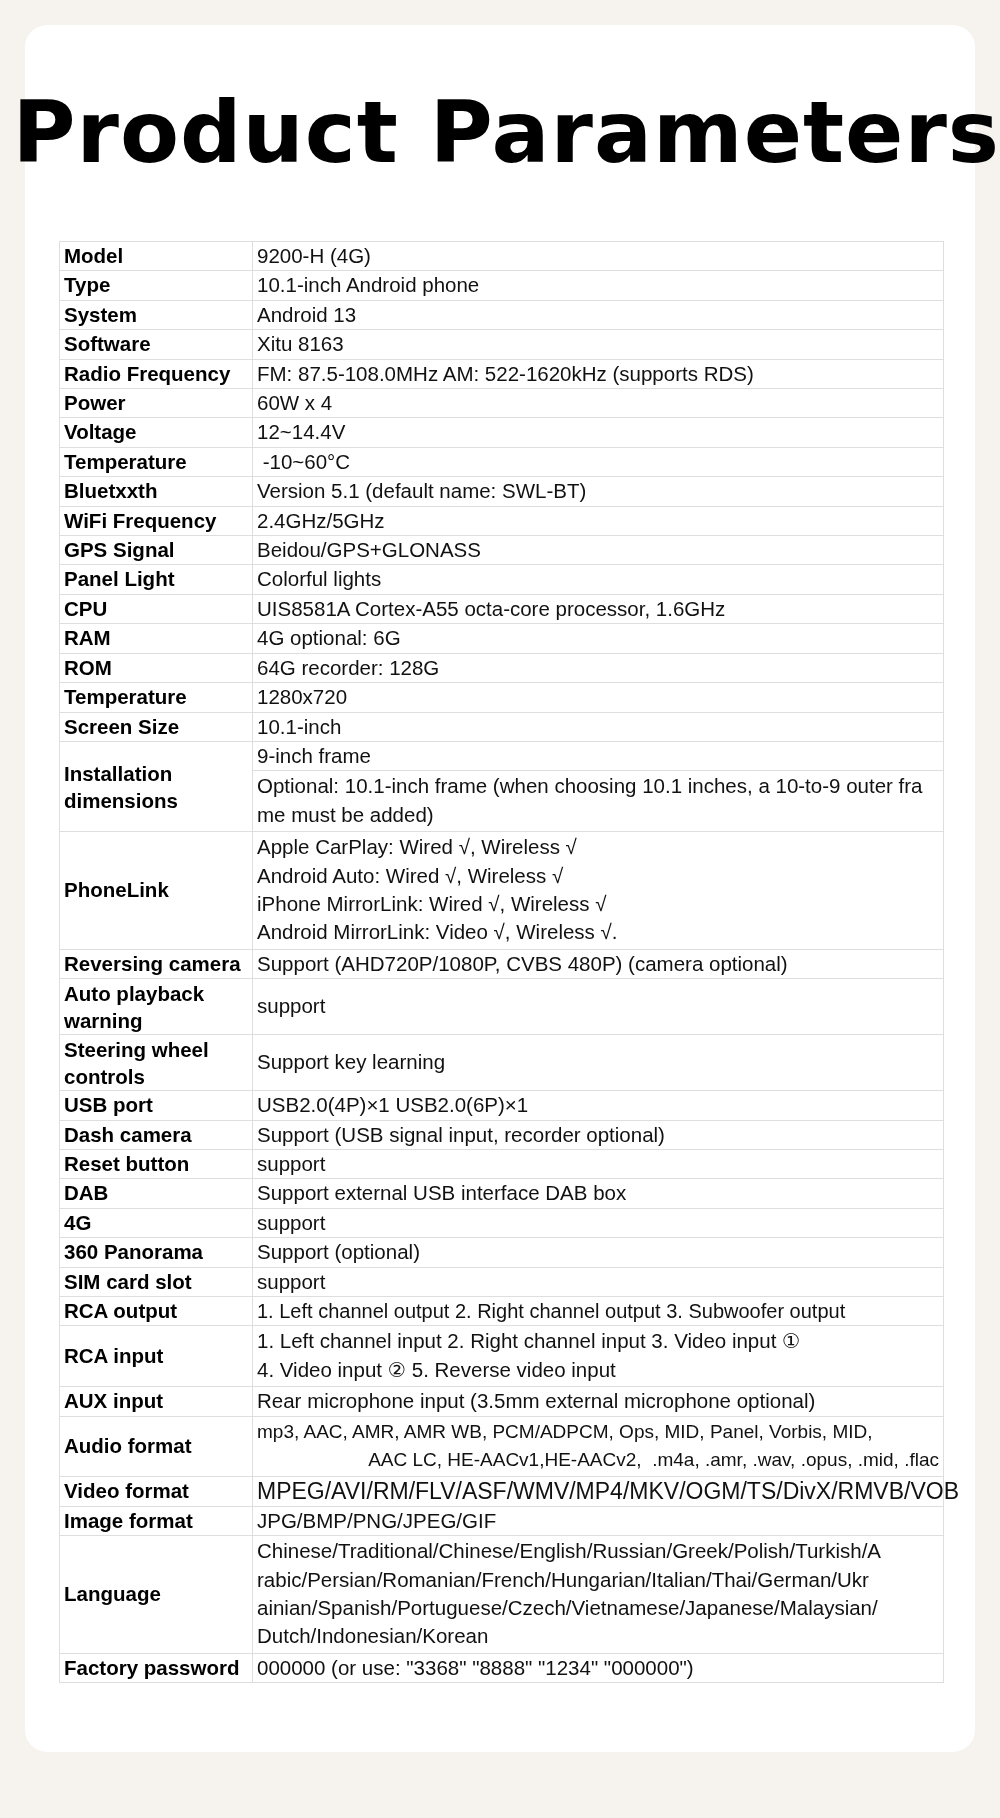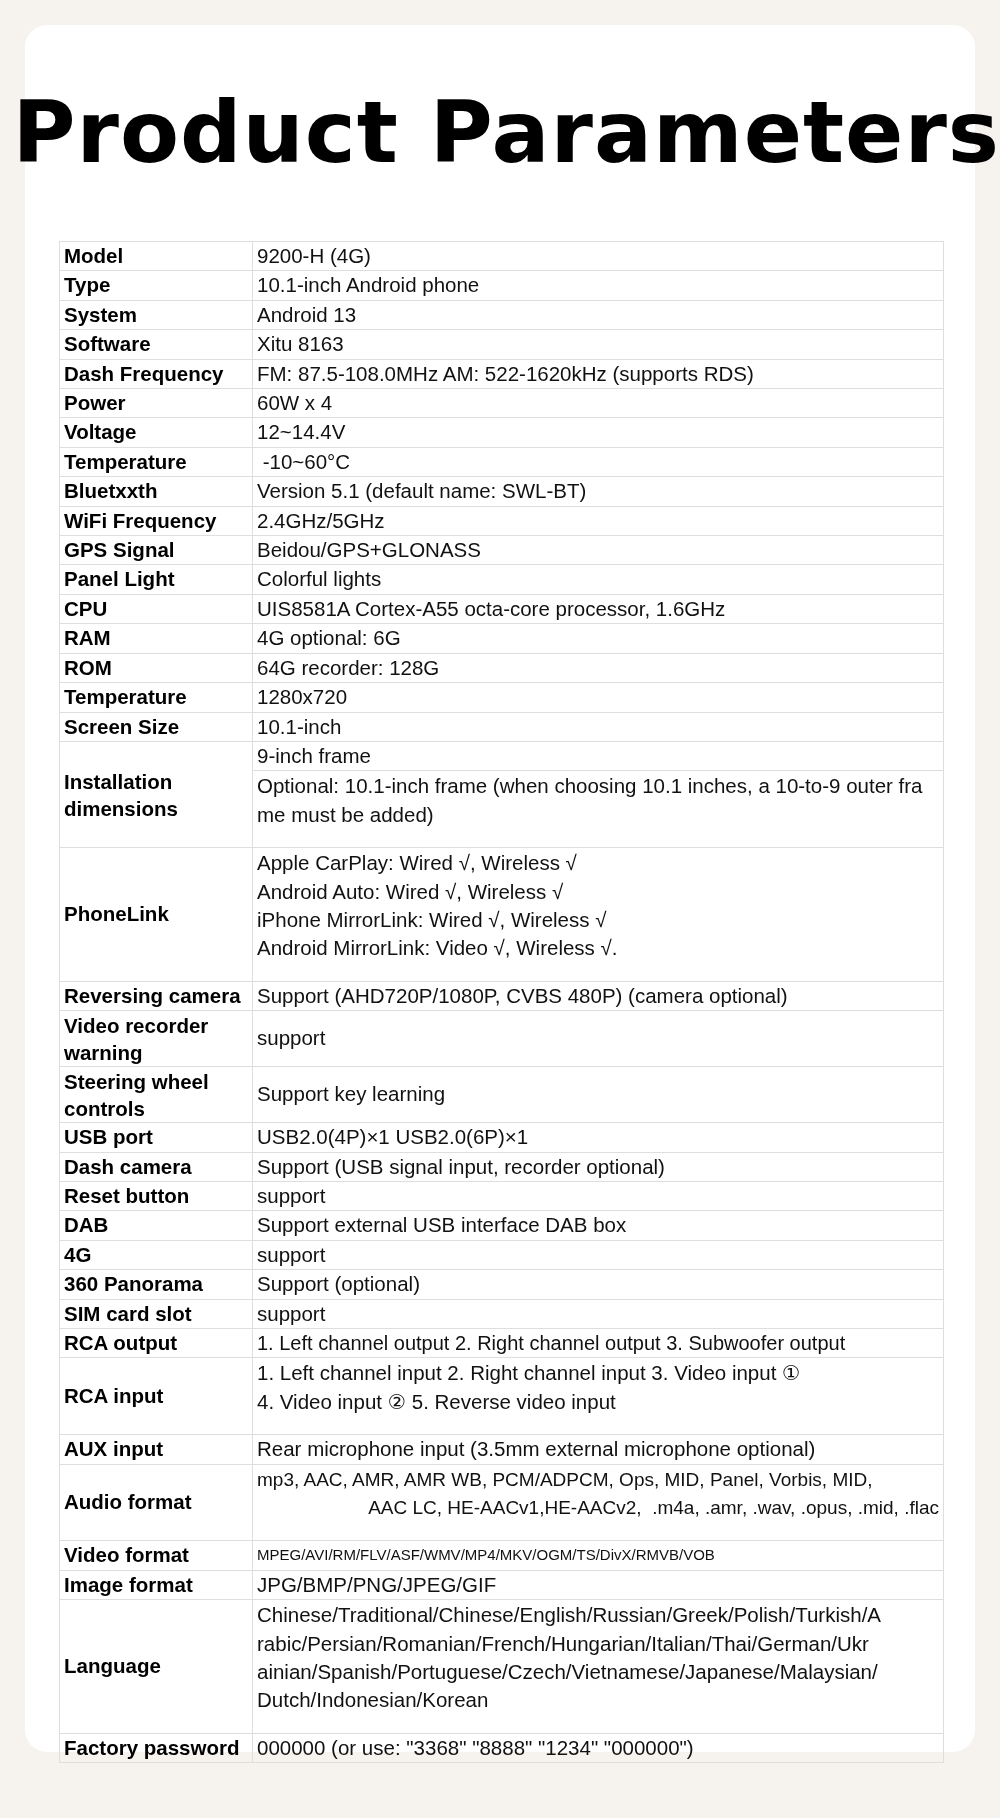--- a/index.html
+++ b/index.html
@@ -49,21 +49,21 @@
     height: 28.4px;
     line-height: 28.4px;
   }
   table.params td.lbl {
     font-weight: bold;
     color: #000;
     white-space: nowrap;
   }
   table.params td.lbl.wrap { white-space: normal; line-height: 27px; }
   table.params td.val { white-space: normal; word-break: break-all; }
-  table.params td.val.multi { line-height: 28.4px; padding-top: 1px; padding-bottom: 18px; }
+  table.params td.val.multi { line-height: 28.4px; padding-top: 1px; padding-bottom: 2px; }
   .line { display: block; }
   .small { font-size: 19px; line-height: 25px; }
 </style>
 </head>
 <body>
 
 <div class="card"></div>
 
 <h1 class="title">Product Parameters</h1>
 
@@ -84,21 +84,21 @@
       </tr>
     <tr>
         <td class="lbl">System</td>
         <td class="val">Android 13</td>
       </tr>
     <tr>
         <td class="lbl">Software</td>
         <td class="val">Xitu 8163</td>
       </tr>
     <tr>
-        <td class="lbl">Dash Frequency</td>
+        <td class="lbl">Radio Frequency</td>
         <td class="val">FM: 87.5-108.0MHz AM: 522-1620kHz (supports RDS)</td>
       </tr>
     <tr>
         <td class="lbl">Power</td>
         <td class="val">60W x 4</td>
       </tr>
     <tr>
         <td class="lbl">Voltage</td>
         <td class="val">12~14.4V</td>
       </tr>
@@ -159,21 +159,21 @@
         <span class="line">iPhone MirrorLink: Wired √, Wireless √</span>
         <span class="line">Android MirrorLink: Video √, Wireless √.</span>
       </td>
     </tr>
 
     <tr>
         <td class="lbl">Reversing camera</td>
         <td class="val">Support (AHD720P/1080P, CVBS 480P) (camera optional)</td>
       </tr>
     <tr style="height:56px;">
-        <td class="lbl wrap">Video recorder warning</td>
+        <td class="lbl wrap">Auto playback warning</td>
         <td class="val">support</td>
       </tr>
     <tr style="height:56px;">
         <td class="lbl wrap">Steering wheel controls</td>
         <td class="val">Support key learning</td>
       </tr>
     <tr>
         <td class="lbl">USB port</td>
         <td class="val">USB2.0(4P)×1 USB2.0(6P)×1</td>
       </tr>
@@ -222,21 +222,21 @@
     <tr>
       <td class="lbl">Audio format</td>
       <td class="val multi small">
         <span class="line" style="white-space:pre;">mp3, AAC, AMR, AMR WB, PCM/ADPCM, Ops, MID, Panel, Vorbis, MID,</span>
         <span class="line" style="white-space:pre;text-align:right;">AAC LC, HE-AACv1,HE-AACv2,  .m4a, .amr, .wav, .opus, .mid, .flac</span>
       </td>
     </tr>
 
     <tr>
         <td class="lbl">Video format</td>
-        <td class="val" style="white-space:nowrap;font-size:15px;">MPEG/AVI/RM/FLV/ASF/WMV/MP4/MKV/OGM/TS/DivX/RMVB/VOB</td>
+        <td class="val" style="white-space:nowrap;font-size:23px;">MPEG/AVI/RM/FLV/ASF/WMV/MP4/MKV/OGM/TS/DivX/RMVB/VOB</td>
       </tr>
     <tr>
         <td class="lbl">Image format</td>
         <td class="val">JPG/BMP/PNG/JPEG/GIF</td>
       </tr>
 
     <tr>
       <td class="lbl">Language</td>
       <td class="val multi">
         <span class="line">Chinese/Traditional/Chinese/English/Russian/Greek/Polish/Turkish/A</span>

